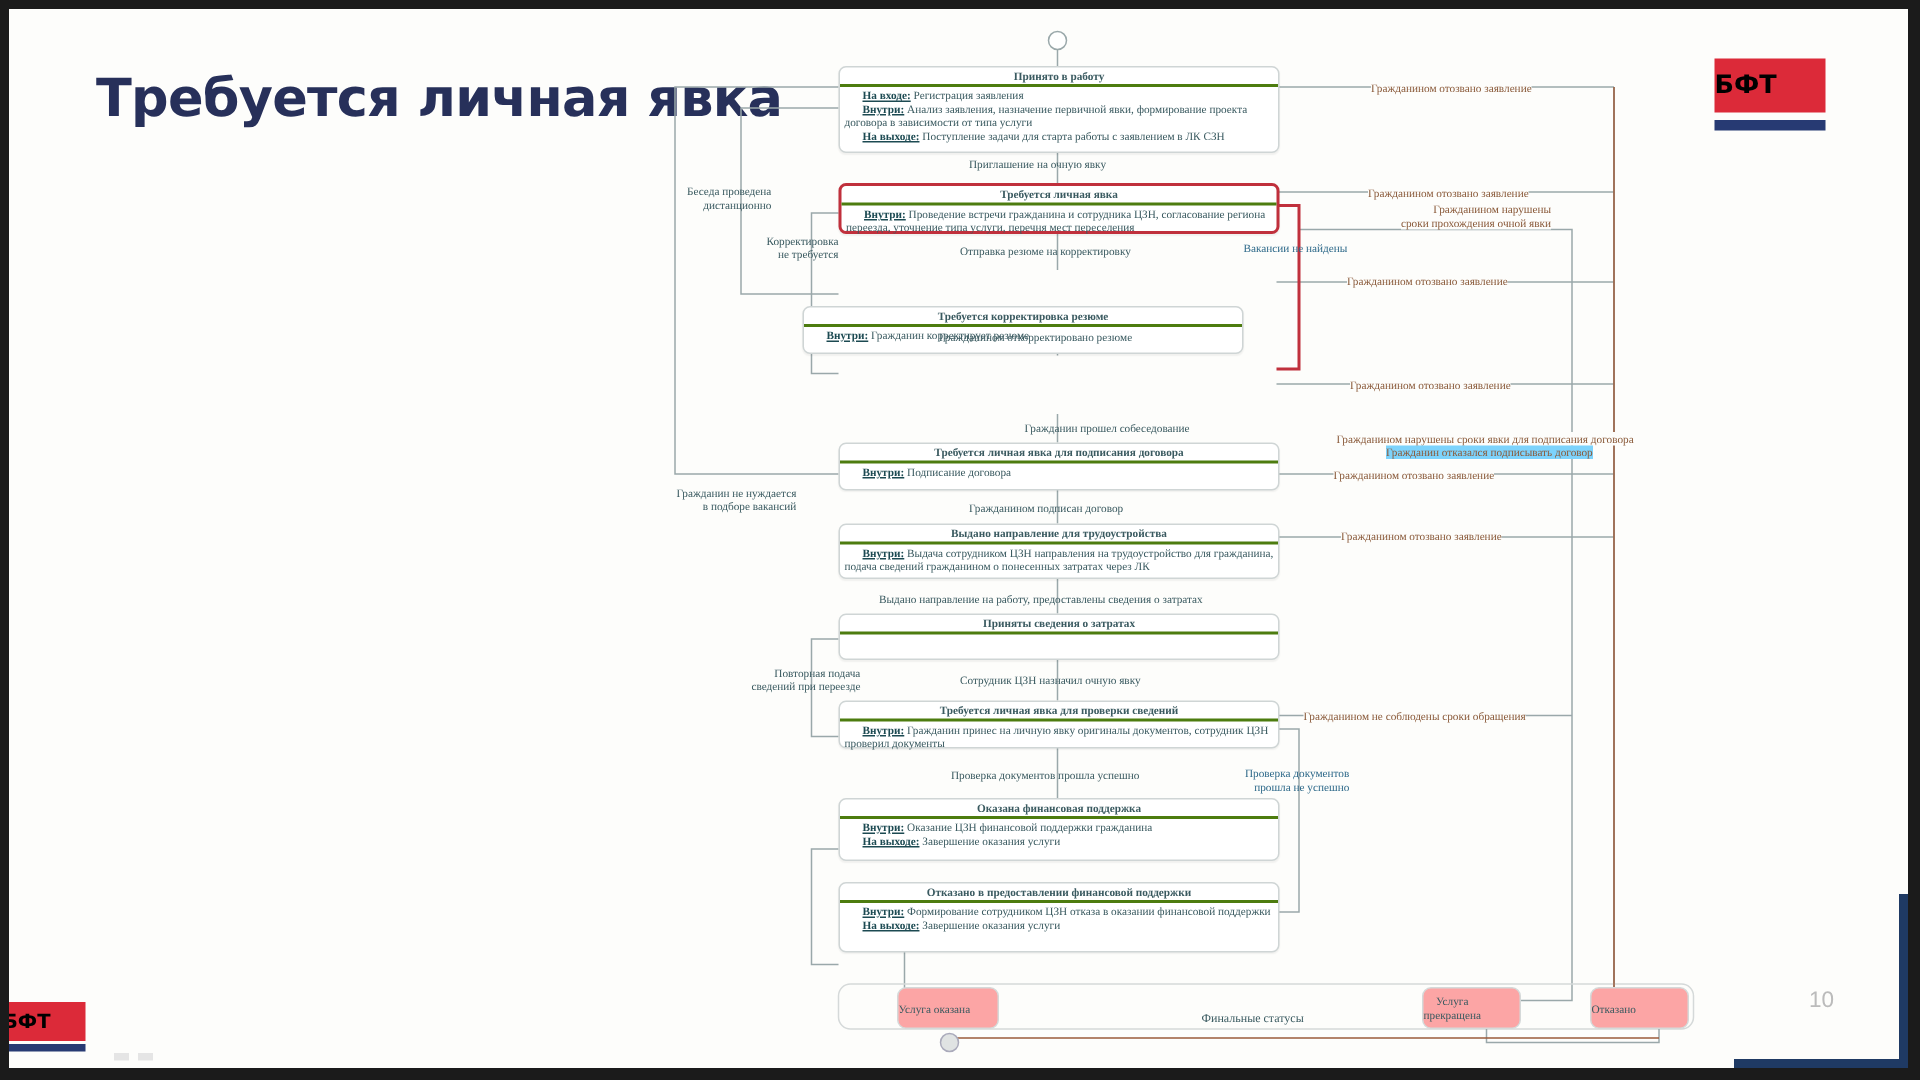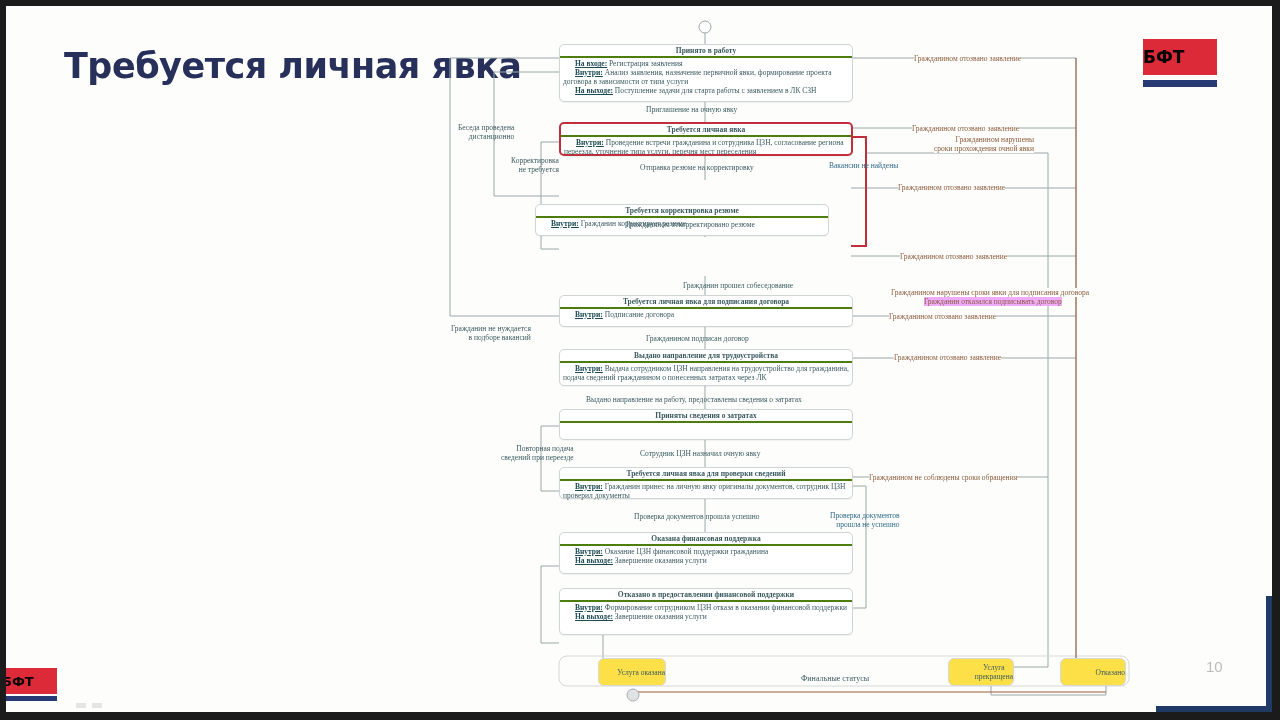--- a/index.html
+++ b/index.html
@@ -15,21 +15,21 @@
   .dots span{display:inline-block;width:10px;height:5px;background:#e5e5e5;margin-right:6px;}
   svg.diag{position:absolute;left:0;top:0;}
   .node{position:absolute;border:1px solid #cfd5d5;border-radius:5px;background:#fff;font-family:"Liberation Serif",serif;font-size:7.5px;color:#3a5a60;line-height:9px;box-shadow:0 1px 1px rgba(0,0,0,0.05);}
   .node.red{border:2px solid #c0303c;}
   .node .h{text-align:center;font-weight:bold;border-bottom:2px solid #4d7c0f;padding:1px 0;}
   .node .b{padding:1px 3px;}
   .node .k{font-weight:bold;text-decoration:underline;color:#1c4a52;padding-left:12px;}
   .lbl{position:absolute;font-family:"Liberation Serif",serif;font-size:7.5px;color:#3a5a60;white-space:nowrap;text-align:right;line-height:9px;}
   .lbl.o{color:#8a5a3a;}
   .lbl.b{color:#2f6a8a;}
-  .final{position:absolute;border:1px solid #d5d9d9;border-radius:6px;background:#fde047;font-family:"Liberation Serif",serif;font-size:7.5px;color:#3a5a60;text-align:center;display:flex;align-items:center;justify-content:flex-end;line-height:9px;}
+  .final{position:absolute;border:1px solid #d5d9d9;border-radius:6px;background:#fca5a5;font-family:"Liberation Serif",serif;font-size:7.5px;color:#3a5a60;text-align:center;display:flex;align-items:center;justify-content:flex-start;line-height:9px;}
 </style>
 </head>
 <body>
 
 <div class="slide">
   <div class="title">Требуется личная явка</div>
 
   <div class="logo" style="left:1137px;top:33px;width:74px;height:36px;font-size:17px;">
     <span>БФТ</span>
   </div>
@@ -171,21 +171,21 @@
   <div class="lbl" style="left:495px;top:438px;white-space:pre;">Повторная подача
 сведений при переезде</div>
 
   <div class="lbl o" style="left:908px;top:48px;background:#fdfdfb;">Гражданином отозвано заявление</div>
   <div class="lbl o" style="left:906px;top:118px;background:#fdfdfb;">Гражданином отозвано заявление</div>
   <div class="lbl o" style="left:928px;top:129px;white-space:pre;text-align:right;background:#fdfdfb;">Гражданином нарушены
 сроки прохождения очной явки</div>
   <div class="lbl o" style="left:892px;top:177px;background:#fdfdfb;">Гражданином отозвано заявление</div>
   <div class="lbl o" style="left:894px;top:246px;background:#fdfdfb;">Гражданином отозвано заявление</div>
   <div class="lbl o" style="left:885px;top:282px;background:#fdfdfb;">Гражданином нарушены сроки явки для подписания договора</div>
-  <div class="lbl o" style="left:918px;top:291px;background:#f0abfc;">Гражданин отказался подписывать договор</div>
+  <div class="lbl o" style="left:918px;top:291px;background:#7dd3fc;">Гражданин отказался подписывать договор</div>
   <div class="lbl o" style="left:883px;top:306px;background:#fdfdfb;">Гражданином отозвано заявление</div>
   <div class="lbl o" style="left:888px;top:347px;background:#fdfdfb;">Гражданином отозвано заявление</div>
   <div class="lbl o" style="left:863px;top:467px;background:#fdfdfb;">Гражданином не соблюдены сроки обращения</div>
 
   <div class="final" style="left:592px;top:652px;width:66px;height:26px;">
     <span>Услуга оказана</span>
   </div>
   <div class="lbl" style="left:795px;top:668px;font-size:8px;">Финальные статусы</div>
   <div class="final" style="left:942px;top:652px;width:64px;height:26px;white-space:pre;">
     <span>Услуга

